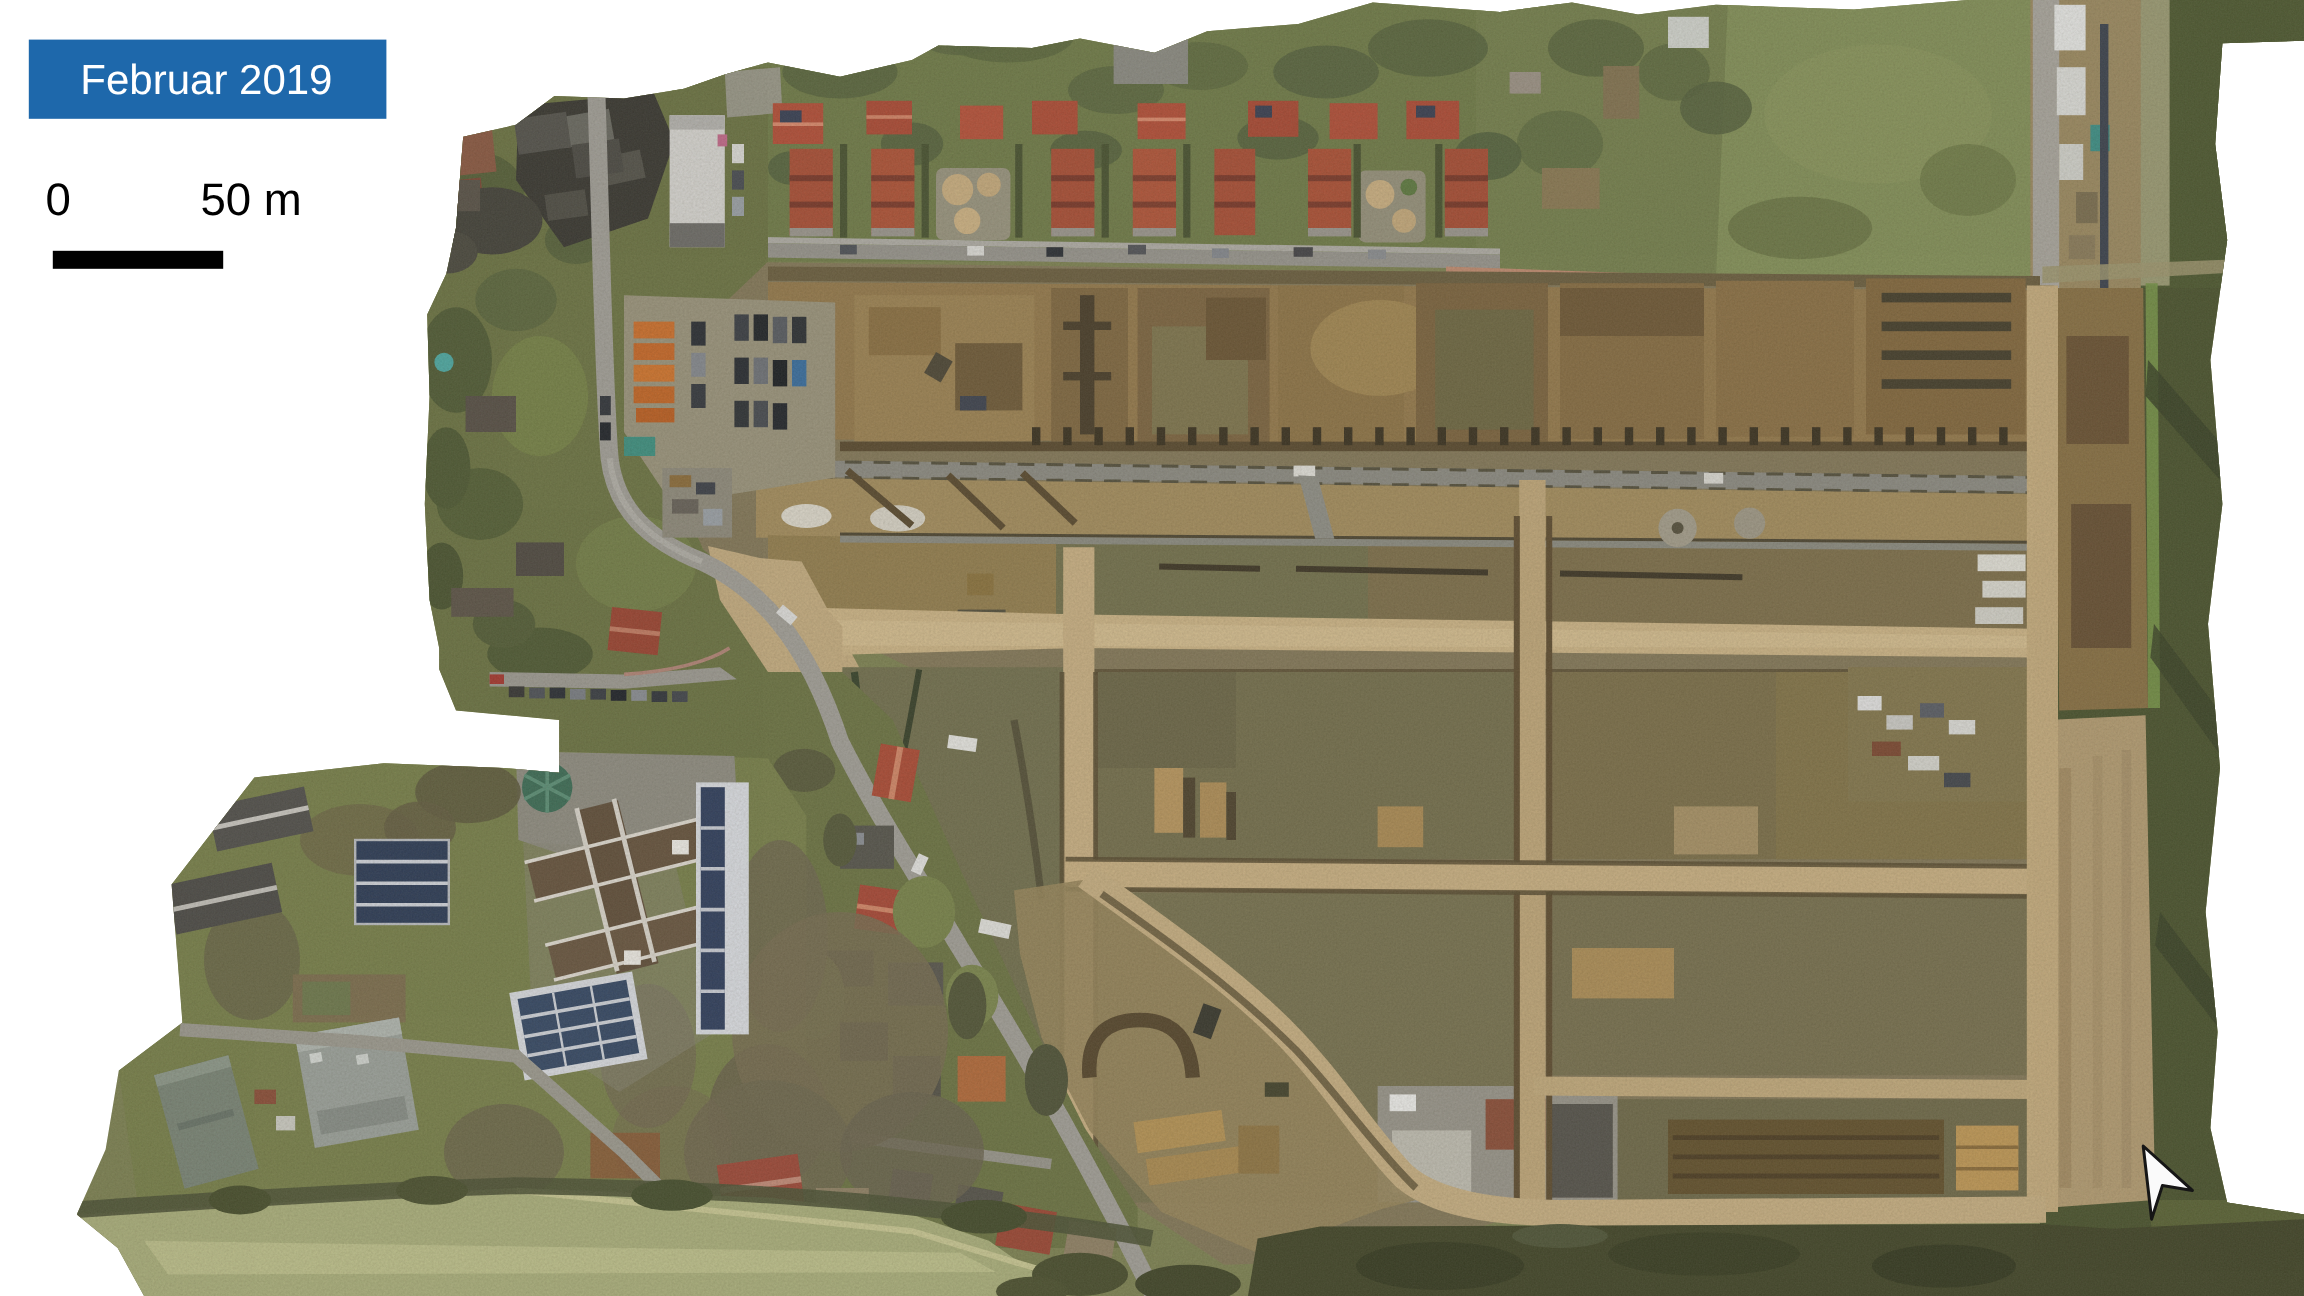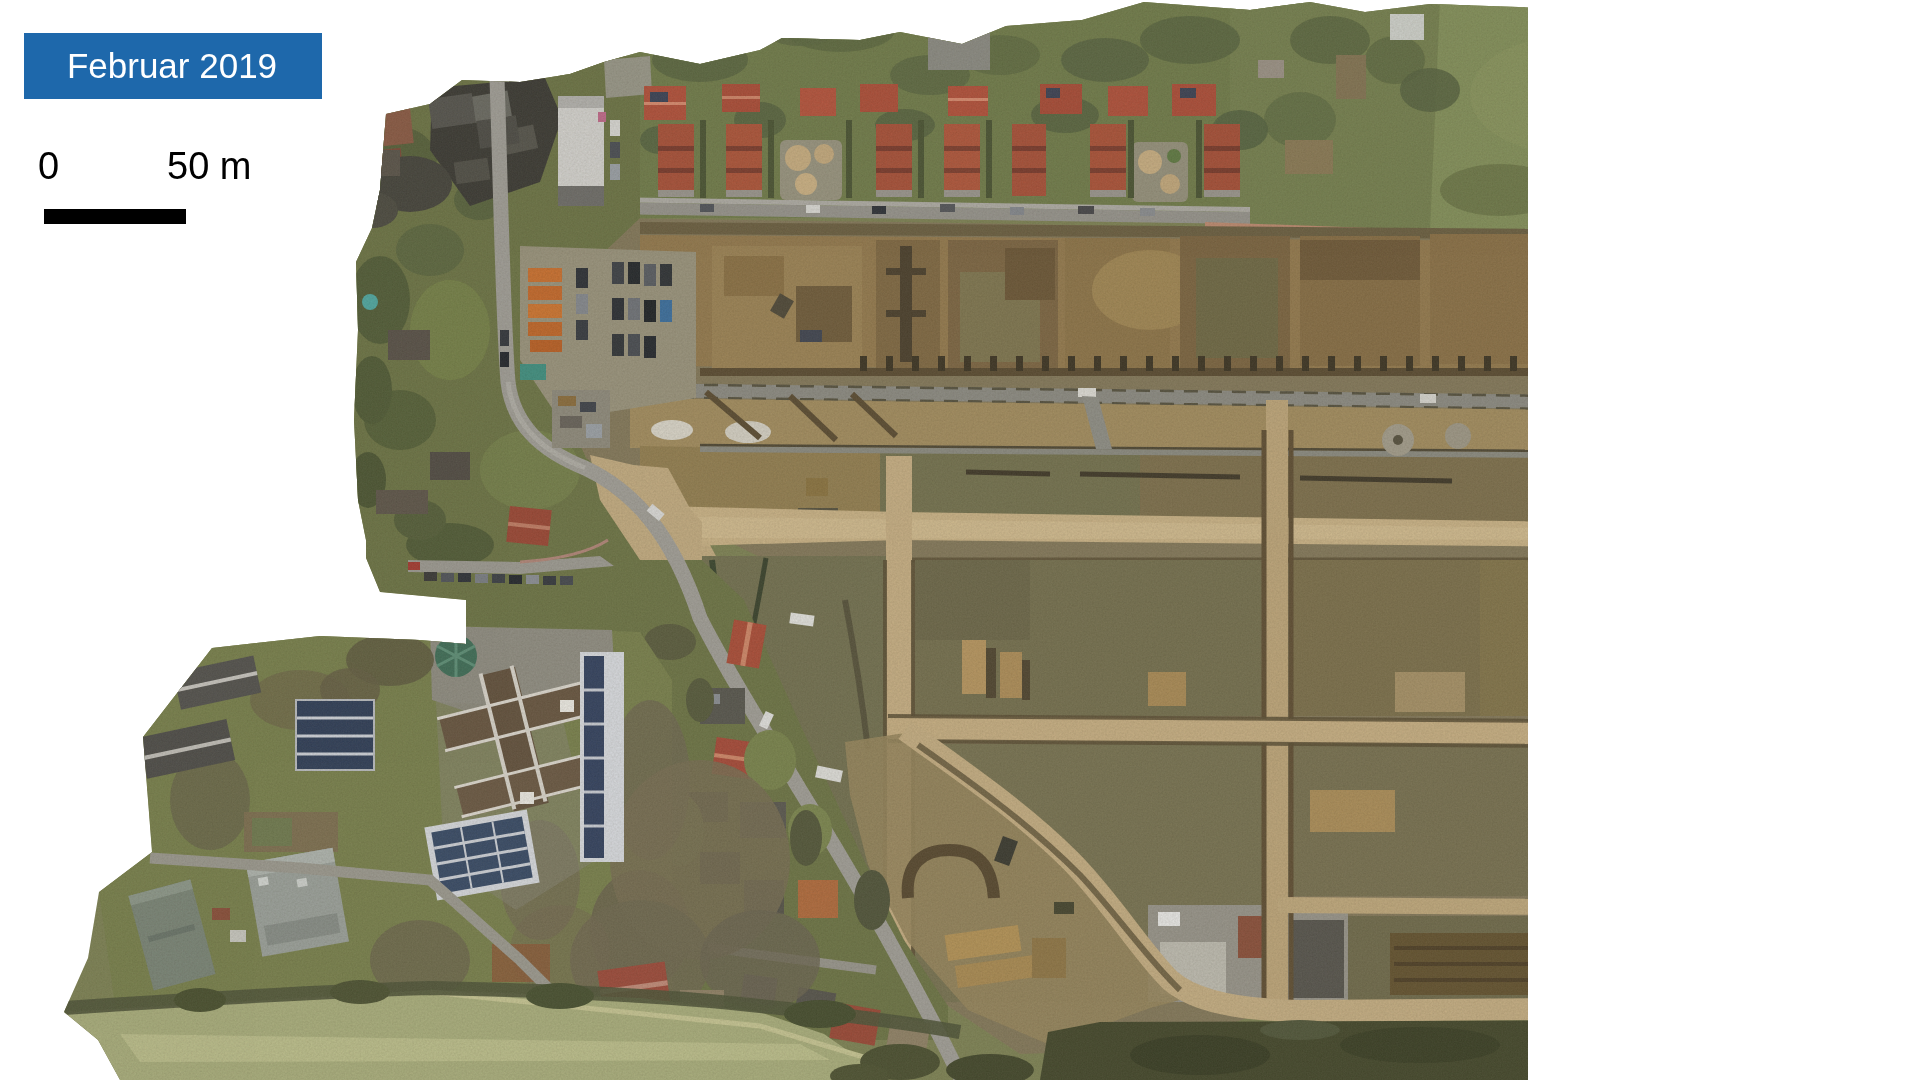--- a/index.html
+++ b/index.html
@@ -1,16 +1,16 @@
 <!DOCTYPE html>
 <html><head>
 <meta charset="utf-8">
 <style>
   html,body{margin:0;padding:0;background:#ffffff;}
-  .wrap{position:relative;width:1528px;height:1080px;overflow:hidden;background:#ffffff;
+  .wrap{position:relative;width:1920px;height:1080px;overflow:hidden;background:#ffffff;
         font-family:"Liberation Sans", sans-serif;}
 </style>
 </head>
 <body>
 <div class="wrap">
 <svg width="1920" height="1080" viewBox="0 0 1920 1080">
 <defs>
   <clipPath id="photoClip">
     <path d="M 604,62 L 640,52 L 700,64 L 760,50 L 782,38 L 860,40 L 900,32 L 962,44 L 1006,26 L 1082,20 L 1144,2
       L 1250,10 L 1310,2 L 1365,12 L 1430,4 L 1545,8 L 1640,0 L 1920,0 L 1920,34

